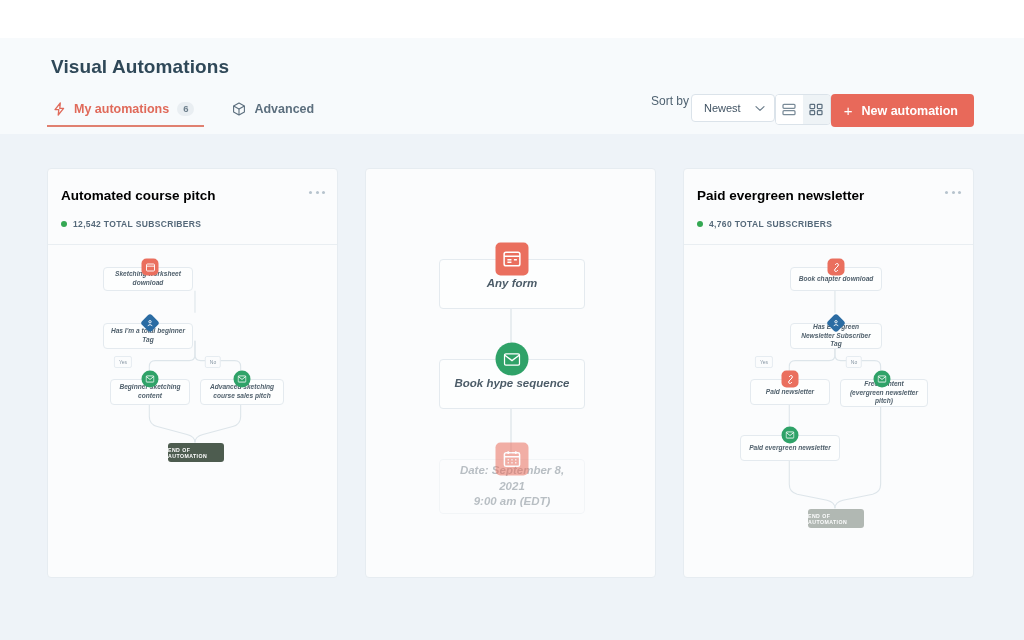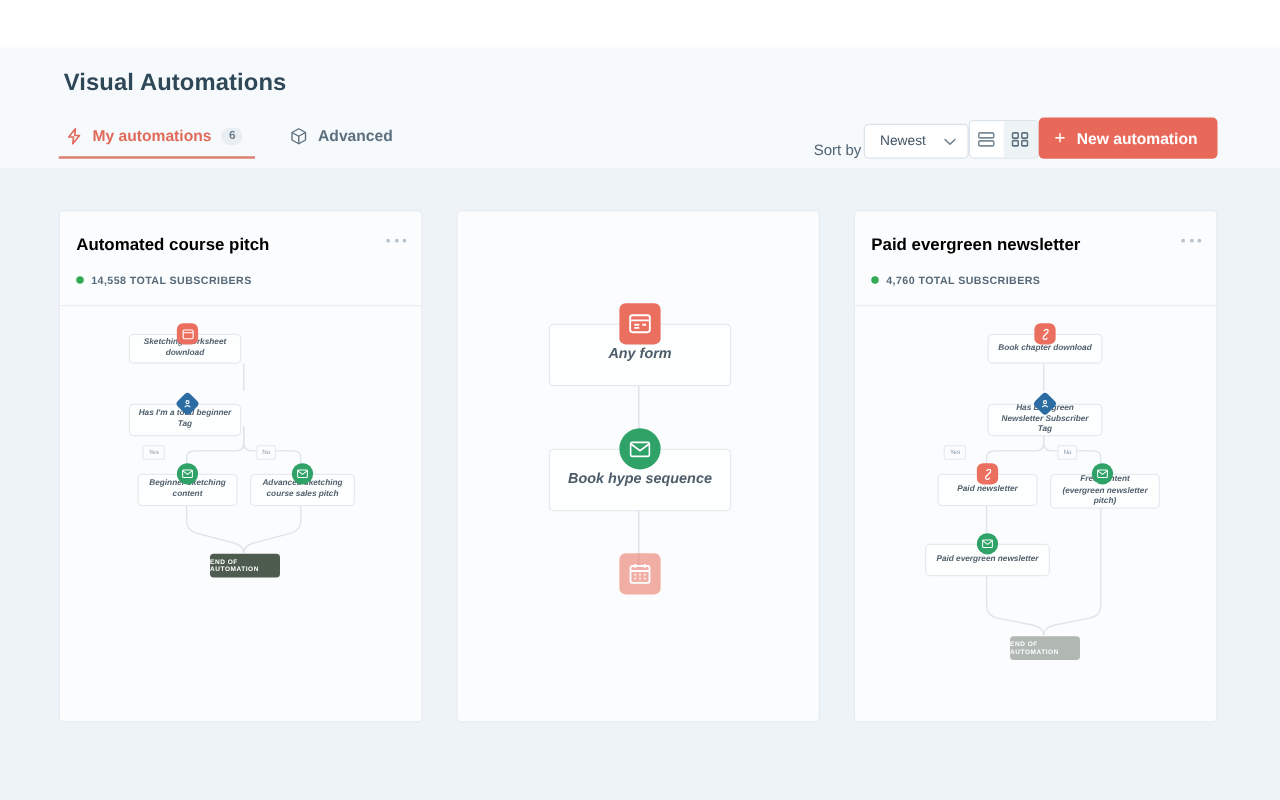--- a/index.html
+++ b/index.html
@@ -35,21 +35,21 @@
   }
   .tab-badge {
     background: #e9eef2; color: #6d7f8c; border-radius: 9px;
     font-size: 9.5px; font-weight: 700; padding: 2px 6px; line-height: 1;
   }
   .icon-svg { display: block; }
 
   
   .controls {
     position: absolute; right: 50px; top: 94px;
-    display: flex; align-items: flex-end; 
+    display: flex; align-items: flex-start; 
   }
   .sortby-label { font-size: 12px; color: #4f6271; margin-right: 2px; }
   .select {
     display: flex; align-items: center; gap: 14px;
     border: 1px solid #dbe3ea; background: #fff; border-radius: 4px;
     padding: 7px 9px 7px 12px; font-size: 11px; color: #415363; cursor: pointer;
   }
   .viewtoggle {
     display: flex; align-items: center; border: 1px solid #dbe3ea;
     background: #fff; border-radius: 4px; overflow: hidden;
@@ -220,21 +220,21 @@
       <div class="card">
         <div class="card-head">
           <div class="card-title">Automated course pitch</div>
           <div class="dots">
               <i></i>
               <i></i>
               <i></i>
             </div>
           <div class="sub-line">
             <span class="green-dot"></span>
-            <span class="sub-text">14,558 TOTAL SUBSCRIBERS</span>
+            <span class="sub-text">12,542 TOTAL SUBSCRIBERS</span>
           </div>
         </div>
         <div class="canvas">
           <svg class="links" viewBox="0 0 291 333" preserveAspectRatio="none">
             <g fill="none" stroke="#dde5ea" stroke-width="1.1">
               <path d="M148 46 L148 68"></path>
               <path d="M148 96 L148 110 Q148 116 142 116 L108 116 Q102 116 102 122 L102 134"></path>
               <path d="M148 96 L148 110 Q148 116 154 116 L188 116 Q194 116 194 122 L194 134"></path>
               <path d="M102 160 L102 172 Q102 180 110 182 L140 190 Q148 192 148 198"></path>
               <path d="M194 160 L194 172 Q194 180 186 182 L156 190 Q148 192 148 198"></path>
@@ -323,20 +323,26 @@
           </div>
           <div class="nodeicon" style="left:146px; top:114px;">
             <span class="ic-circle" style="width:33px;height:33px;">
               <svg width="17" height="14" viewBox="0 0 14 11" fill="none" stroke="#fff" stroke-width="1.1">
                 <rect x="0.8" y="0.9" width="12.4" height="9.2" rx="1.2"></rect>
                 <path d="M0.8 1.8 L7 6.4 L13.2 1.8"></path>
               </svg>
             </span>
           </div>
 
+          <div class="node big faded" style="left:73px; top:214px; width:146px; height:55px;">
+            <span class="label">
+              <span>Date: September 8, 2021</span><br>
+              <span>9:00 am (EDT)</span>
+            </span>
+          </div>
           <div class="nodeicon faded" style="left:146px; top:214px; opacity:.55;">
             <span class="ic-sq" style="width:33px;height:33px;">
               <svg width="19" height="19" viewBox="0 0 14 14" fill="none" stroke="#fff" stroke-width="1.1">
                 <rect x="1.4" y="2.4" width="11.2" height="10" rx="1.2"></rect>
                 <path d="M1.4 5.4 H12.6 M4.2 1.2 V3.4 M9.8 1.2 V3.4"></path>
                 <path d="M3.8 7.6 H4.6 M6.6 7.6 H7.4 M9.4 7.6 H10.2 M3.8 9.8 H4.6 M6.6 9.8 H7.4 M9.4 9.8 H10.2"></path>
               </svg>
             </span>
           </div>
         </div>

